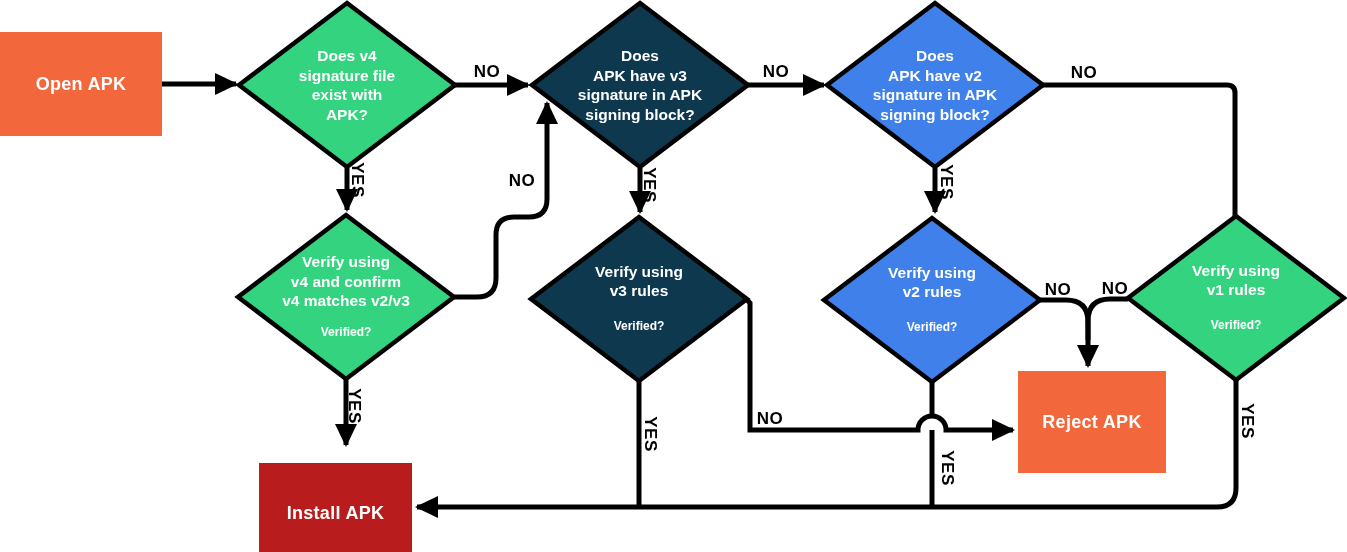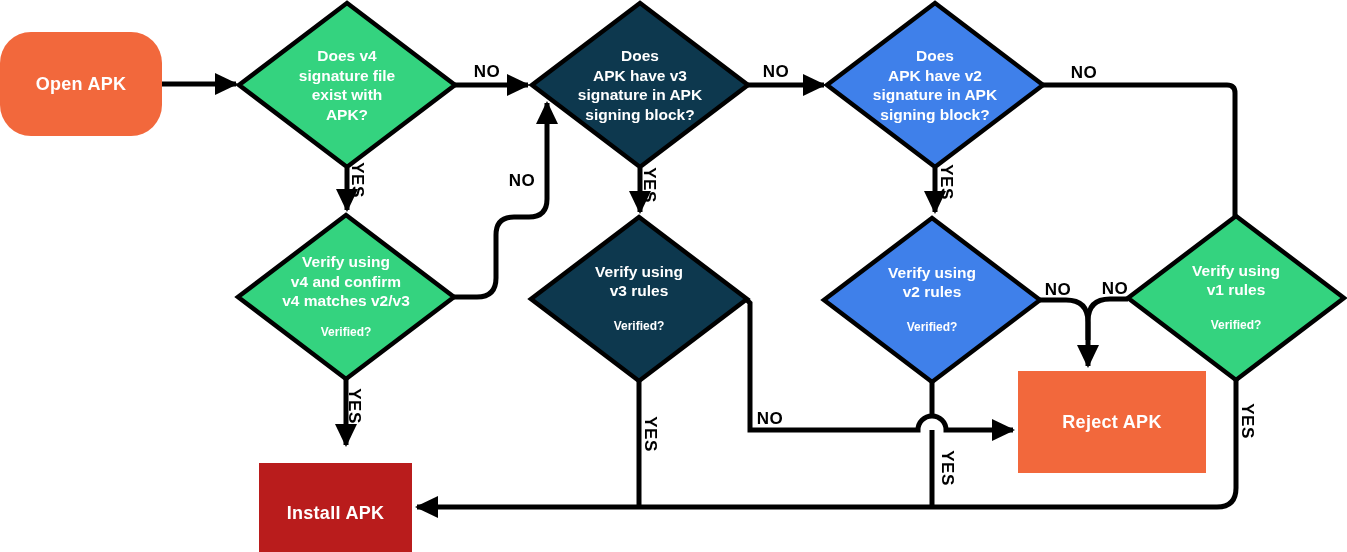--- a/index.html
+++ b/index.html
@@ -61,24 +61,24 @@
 
     <polygon class="diamond" points="347,3 455,85 347,167 239,85" fill="#34d37f"></polygon>
     <polygon class="diamond" points="640,3 748,85 640,167 532,85" fill="#0d384e"></polygon>
     <polygon class="diamond" points="935,3 1043,85 935,167 827,85" fill="#3f80ea"></polygon>
     <polygon class="diamond" points="346,215 454,297 346,379 238,297" fill="#34d37f"></polygon>
     <polygon class="diamond" points="639,217 747,299 639,381 531,299" fill="#0d384e"></polygon>
     <polygon class="diamond" points="932,218 1040,300 932,382 824,300" fill="#3f80ea"></polygon>
     <polygon class="diamond" points="1236,216 1344,298 1236,380 1128,298" fill="#34d37f"></polygon>
   </svg>
 
-  <div class="rect-node" style="left: 0px; top: 32px; width: 162px; height: 104px; background-color: rgb(242, 104, 60); border-radius: 31px;">
+  <div class="rect-node" style="left: 0px; top: 32px; width: 162px; height: 104px; background-color: rgb(242, 104, 60);">
     <span>Open APK</span>
   </div>
-  <div class="rect-node" style="left: 1018px; top: 371px; width: 188px; height: 102px; background-color: rgb(242, 104, 60);">
+  <div class="rect-node" style="left: 1018px; top: 371px; width: 148px; height: 102px; background-color: rgb(242, 104, 60);">
     <span>Reject APK</span>
   </div>
   <div class="rect-node" style="left: 259px; top: 463px; width: 153px; height: 101px; background-color: #b91c1c;">
     <span>Install APK</span>
   </div>
 
   <div class="dtext" style="left:239px;top:3px;width:216px;height:164px;">
     <div>Does v4
 signature file
 exist with

